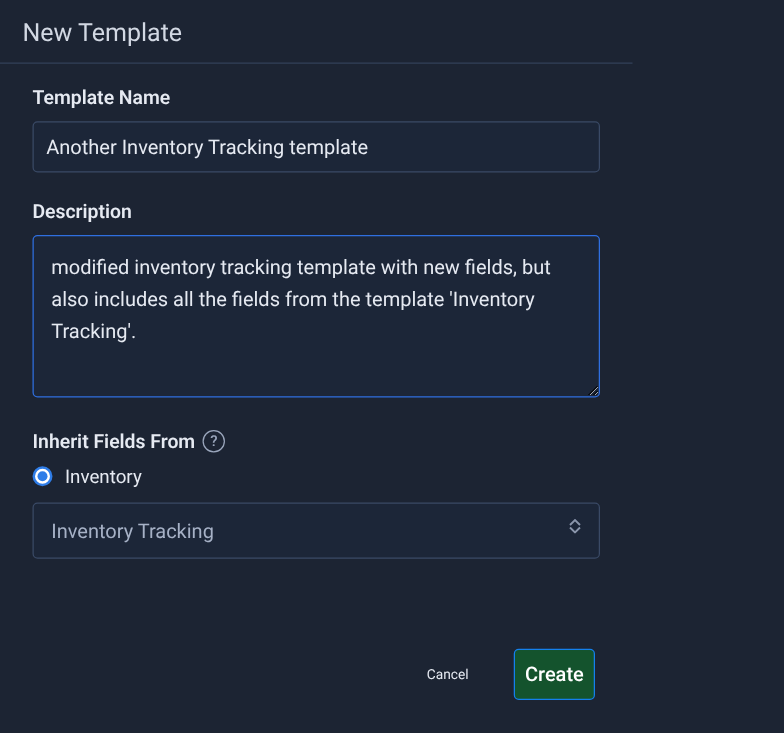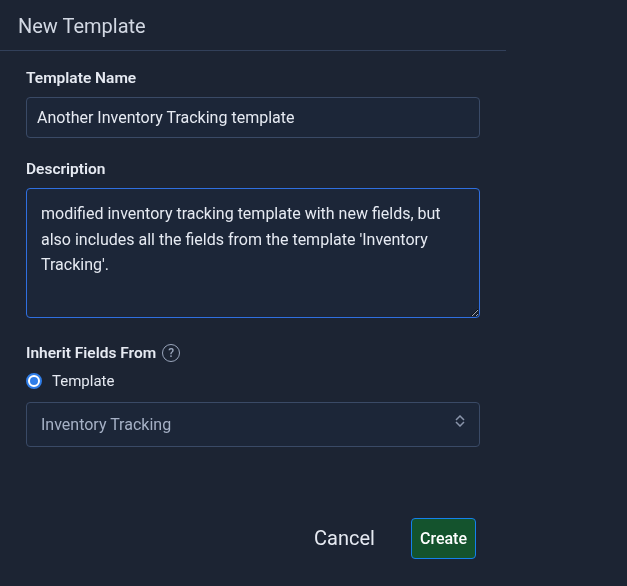--- a/index.html
+++ b/index.html
@@ -130,21 +130,21 @@
     display: flex;
     justify-content: flex-end;
     gap: 30px;
     padding: 22px 30px 26px 0;
     align-items: center;
   }
   .btn-cancel {
     background: transparent;
     border: none;
     color: #e6eaf2;
-    font-size: 20px;
+    font-size: 11px;
     cursor: pointer;
     font-family: inherit;
     padding: 10px 6px;
   }
   .btn-create {
     background: #14532d;
     border: 1px solid #1480ec;
     color: #ffffff;
     font-size: 16px;
     font-weight: 500;
@@ -173,21 +173,21 @@
     </div>
 
     <div class="block">
       <div class="label">
         <span>Inherit Fields From</span>
         <span class="help-icon">?</span>
       </div>
 
       <div class="radio-row">
         <span class="radio checked"></span>
-        <span>Template</span>
+        <span>Inventory</span>
       </div>
 
       <div class="select">
         <span>Inventory Tracking</span>
         <span class="chevrons">
           <svg width="10" height="6" viewBox="0 0 10 6">
               <path d="M1 5 L5 1 L9 5" stroke="#8a95ab" stroke-width="1.5" fill="none"></path>
             </svg>
           <svg width="10" height="6" viewBox="0 0 10 6">
               <path d="M1 1 L5 5 L9 1" stroke="#8a95ab" stroke-width="1.5" fill="none"></path>

